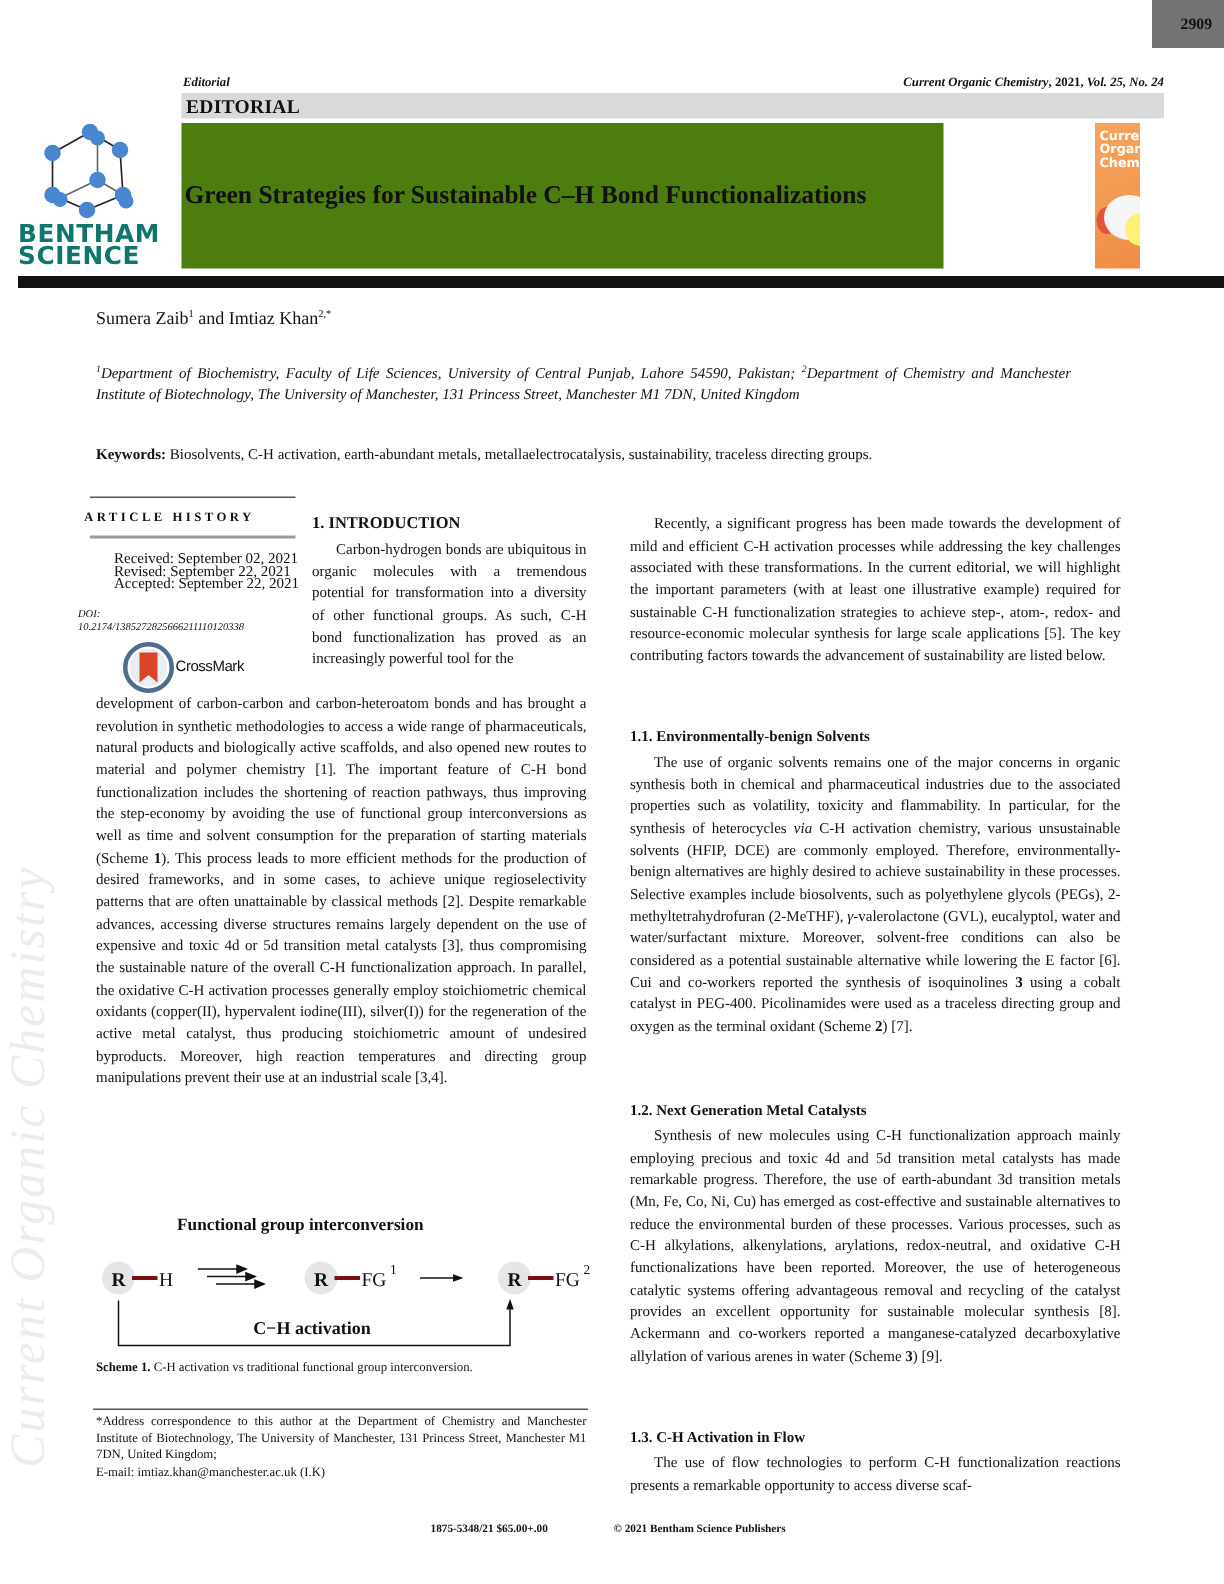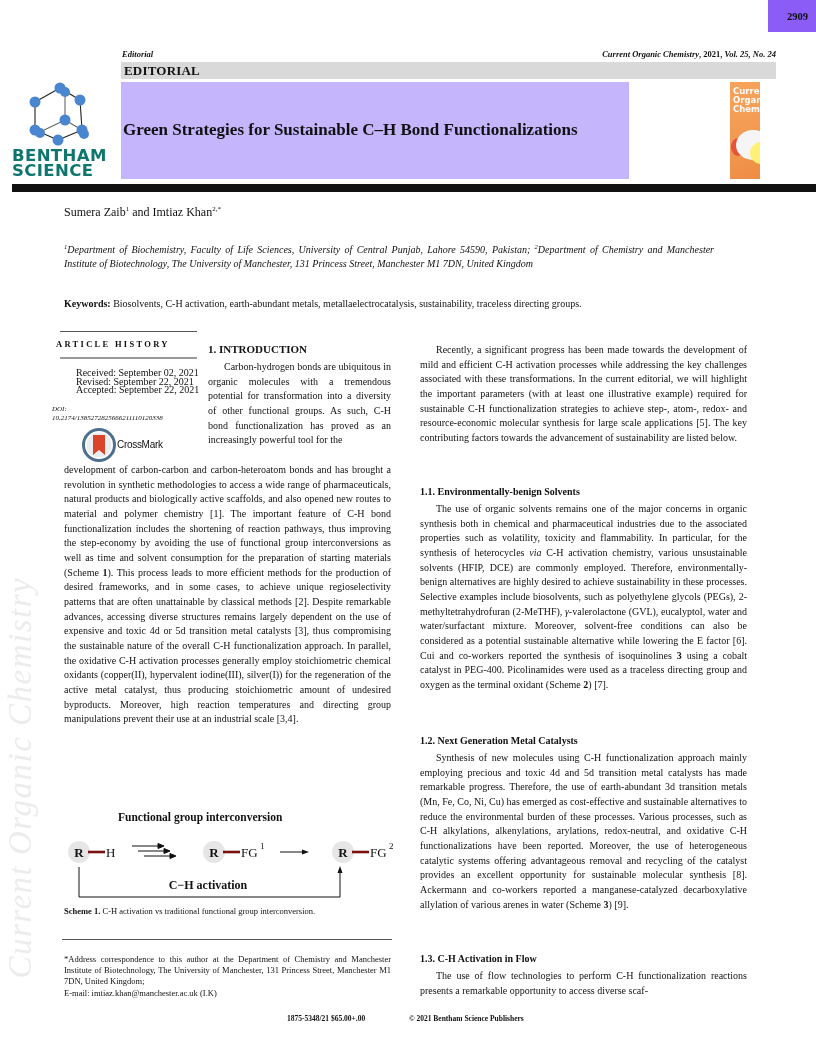--- a/index.html
+++ b/index.html
@@ -1,28 +1,28 @@
 <!DOCTYPE html>
 <html><head>
 <meta charset="utf-8">
 <style>
   * { box-sizing: border-box; margin: 0; padding: 0; }
   html, body { width: 816px; height: 1056px; background: #fff; overflow: hidden; }
   body { position: relative; font-family: "Liberation Serif", "DejaVu Serif", serif; color: #111; }
 
-  .page-number-box { position: absolute; left: 768px; top: 0; width: 48px; height: 32px; background: #8b5cf6; }
+  .page-number-box { position: absolute; left: 768px; top: 0; width: 48px; height: 32px; background: #737373; }
   .page-number { position: absolute; right: 8px; top: 11px; font-size: 10.5px; font-weight: bold; }
 
   .running-left { position: absolute; left: 122px; top: 49px; font-size: 8.5px; font-style: italic; font-weight: bold; }
   .running-right { position: absolute; right: 40px; top: 49px; font-size: 8.5px; font-style: italic; font-weight: bold; }
 
   .editorial-bar { position: absolute; left: 121px; top: 62px; width: 655px; height: 17px; background: #d9d9d9; }
   .editorial-label { position: absolute; left: 3px; top: 1px; font-size: 13px; font-weight: bold; letter-spacing: 0.2px; }
 
-  .title-bar { position: absolute; left: 121px; top: 82px; width: 508px; height: 97px; background: #c4b5fd; }
+  .title-bar { position: absolute; left: 121px; top: 82px; width: 508px; height: 97px; background: #4d7c0f; }
   .title { position: absolute; left: 2px; top: 38px; font-size: 17px; font-weight: bold; }
 
   .cover { position: absolute; left: 730px; top: 82px; width: 30px; height: 97px; background: linear-gradient(160deg,#f7a35c 0%,#f39a52 55%,#ef8c45 100%); overflow: hidden; }
   .cover-text { position: absolute; left: 3px; top: 5px; font-family: "DejaVu Sans", sans-serif; font-weight: bold; font-size: 8.5px; line-height: 9px; color: #fff; }
   .cover-blob1 { position: absolute; left: 6px; top: 48px; width: 34px; height: 30px; border-radius: 50%; background: #f5f5f5; }
   .cover-blob2 { position: absolute; left: 20px; top: 60px; width: 22px; height: 22px; border-radius: 50%; background: #fff176; }
   .cover-blob3 { position: absolute; left: 1px; top: 56px; width: 14px; height: 18px; border-radius: 50%; background: #e5533a; }
 
   .logo { position: absolute; left: 10px; top: 80px; width: 104px; height: 100px; }
   .logo-text { position: absolute; left: 12px; top: 148px; font-family: "DejaVu Sans", sans-serif; font-weight: bold; color: #0f766e; font-size: 16.5px; line-height: 15px; letter-spacing: 0.4px; }
@@ -47,21 +47,21 @@
   .h1 { position: absolute; left: 208px; top: 343px; font-size: 11px; font-weight: bold; }
   .intro-wrap { position: absolute; left: 208px; top: 360px; width: 183px; }
   .intro-full { position: absolute; left: 64px; top: 463px; width: 327px; }
 
   .scheme-title { position: absolute; left: 118px; top: 811px; font-size: 11.5px; font-weight: bold; font-family: "Liberation Serif", serif; }
   .scheme-svg { position: absolute; left: 60px; top: 835px; width: 340px; height: 70px; }
   .scheme-caption { position: absolute; left: 64px; top: 906px; font-size: 8.5px; }
   .scheme-caption b { font-weight: bold; }
 
   .fn-rule { position: absolute; left: 62px; top: 939px; width: 330px; height: 1px; background: #555; }
-  .footnote { position: absolute; left: 64px; top: 942px; width: 327px; font-size: 8.5px; line-height: 11.2px; text-align: justify; margin-top: 12px; }
+  .footnote { position: absolute; left: 64px; top: 942px; width: 327px; font-size: 8.5px; line-height: 11.2px; text-align: justify; }
 
   .right-col { position: absolute; left: 420px; width: 327px; }
   .h2 { font-size: 10px; font-weight: bold; }
 
   .footer-left { position: absolute; left: 287px; top: 1014px; font-size: 7.5px; font-weight: bold; }
   .footer-right { position: absolute; left: 409px; top: 1014px; font-size: 7.5px; font-weight: bold; }
 
   .watermark { position: absolute; left: -195px; top: 745px; width: 430px; transform: rotate(-90deg); transform-origin: center center; font-size: 33px; font-style: italic; color: #ececec; letter-spacing: 1.5px; white-space: nowrap; }
 </style>
 </head>

